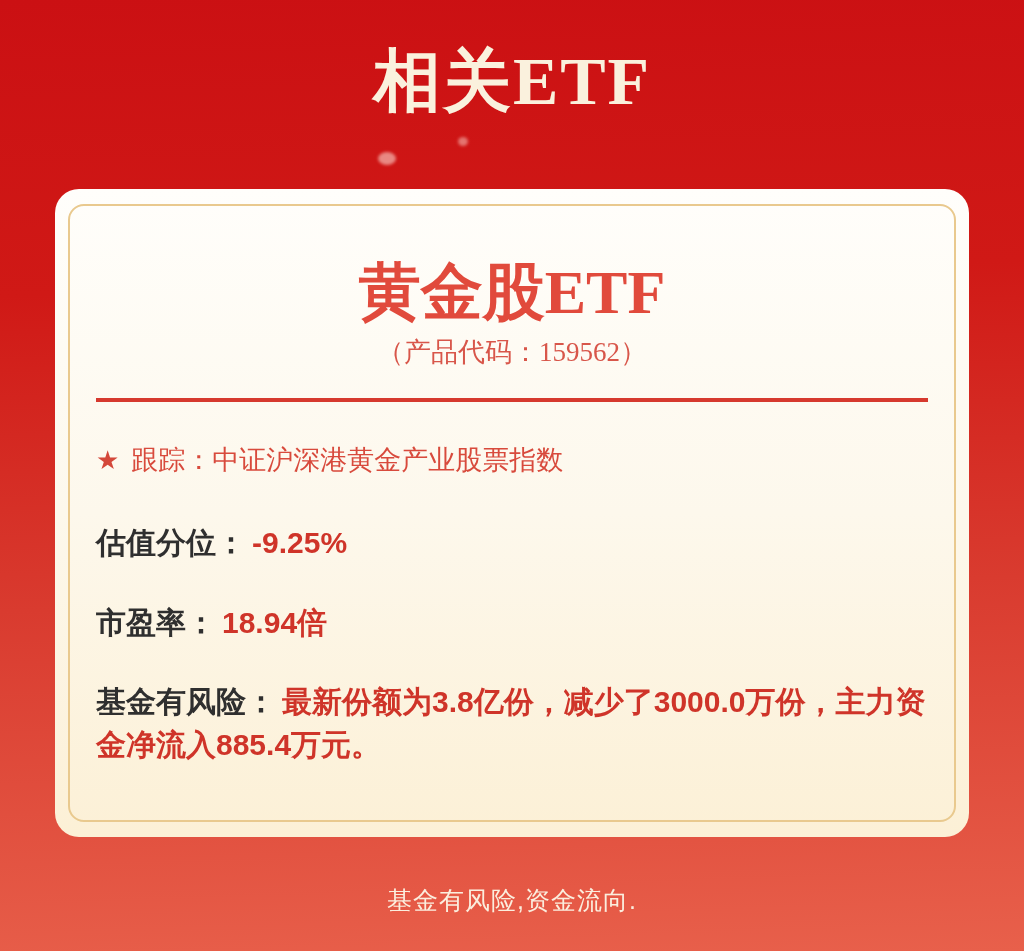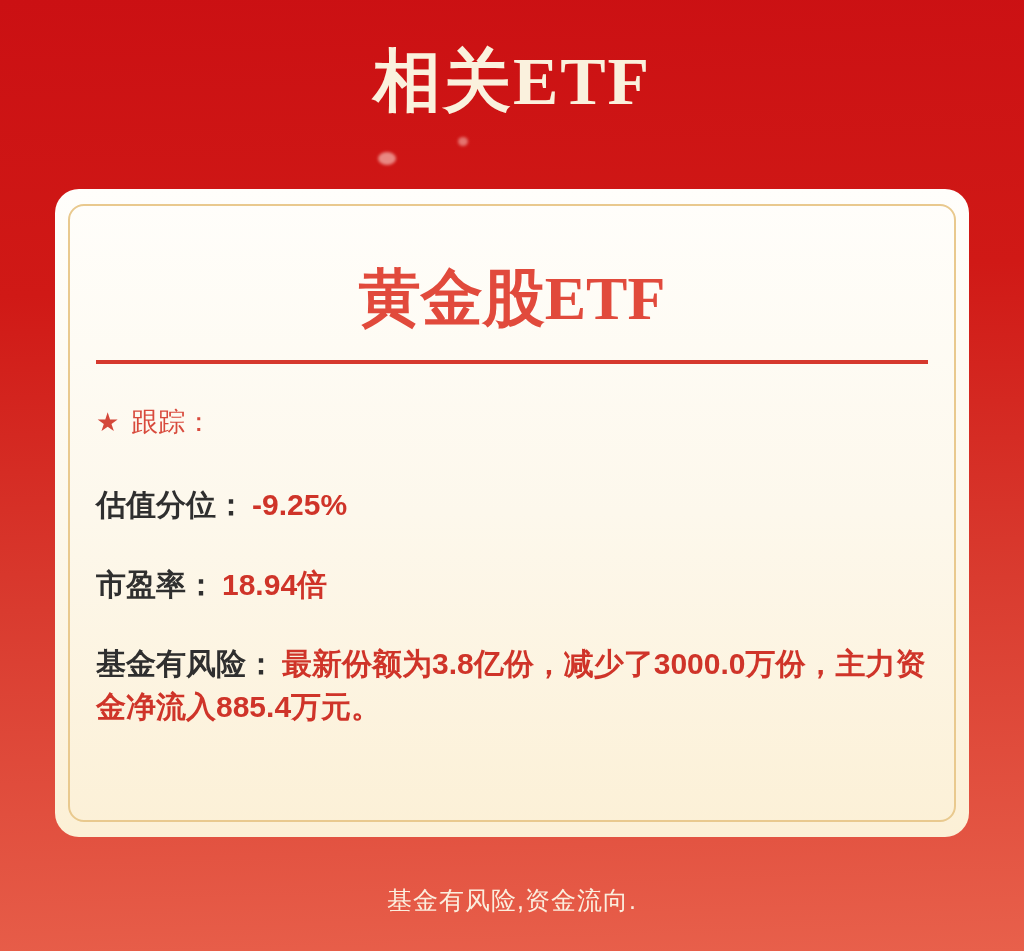--- a/index.html
+++ b/index.html
@@ -48,21 +48,21 @@
     background: linear-gradient(180deg, #fffefb 0%, #fdf8ec 50%, #fcf0d6 100%);
   }
   .gold-frame {
     position: absolute;
     inset: 15px 13px;
     border: 2px solid #e9c98e;
     border-radius: 16px;
     padding: 30px 26px 0 26px;
   }
   .fund-name {
-    margin-top: 28px;
+    margin-top: 22px;
     text-align: center;
     font-size: 62px;
     font-weight: bold;
     line-height: 1.1;
     color: #e14a3c;
     font-family: "Liberation Serif", "DejaVu Serif", serif;
   }
   .code-line {
     margin-top: 8px;
     text-align: center;
@@ -122,26 +122,28 @@
   <div class="page-title">相关ETF</div>
 
   <div class="dot dot-1"></div>
   <div class="dot dot-2"></div>
 
   <div class="card">
     <div class="gold-frame">
 
       <div class="fund-name">黄金股ETF</div>
 
+      <div class="code-line">（产品代码：159562）</div>
 
       <hr class="divider">
 
       <div class="tracking-row">
         <span class="star-icon">★</span>
         <span>跟踪：</span>
+        <span>中证沪深港黄金产业股票指数</span>
       </div>
 
       <p class="metric first">
         <span class="m-label">估值分位：</span><span class="m-value">-9.25%</span>
       </p>
 
       <p class="metric">
         <span class="m-label">市盈率：</span><span class="m-value">18.94倍</span>
       </p>
 

